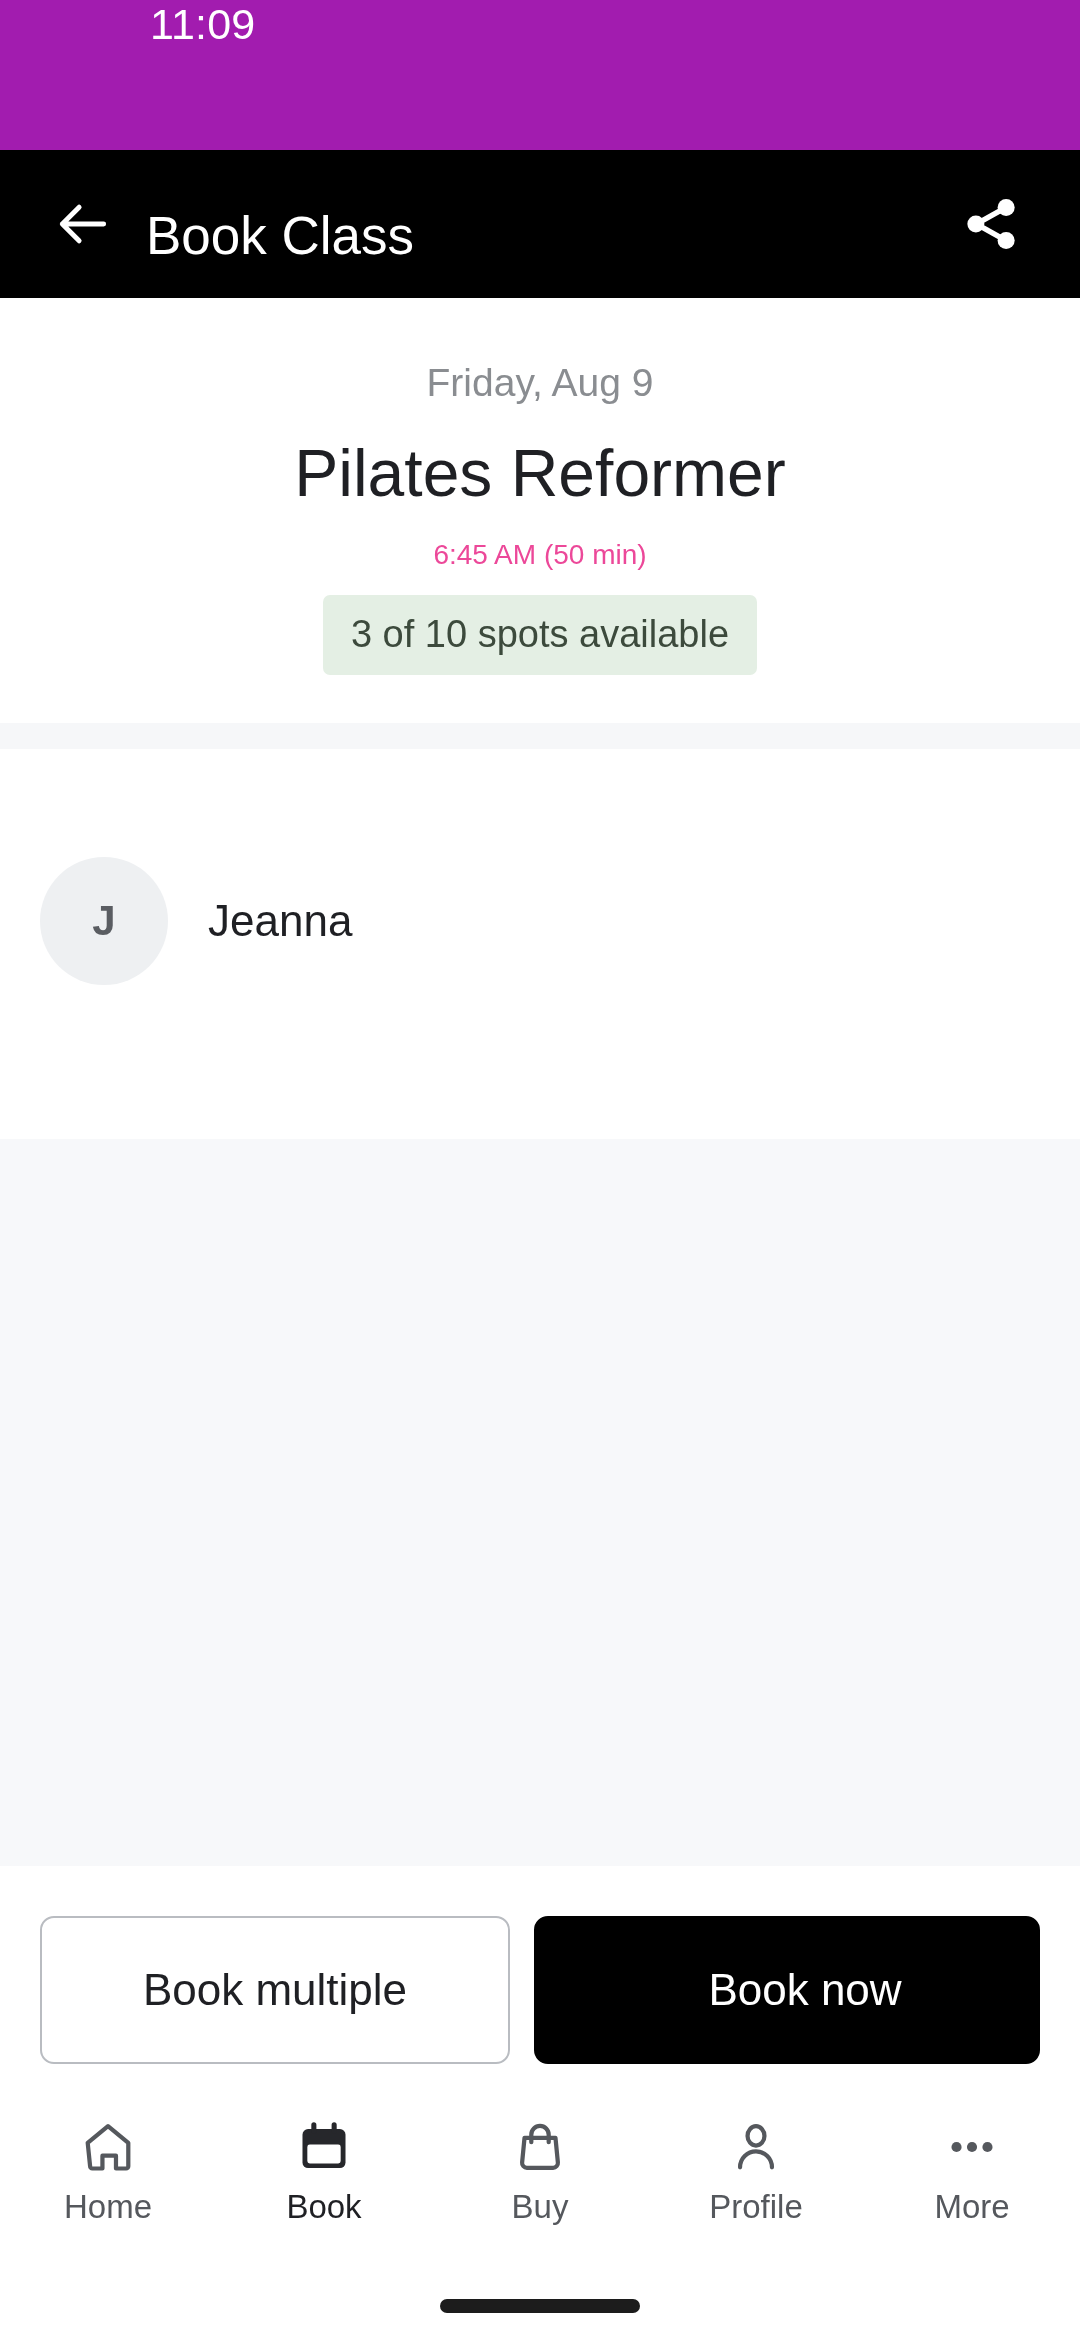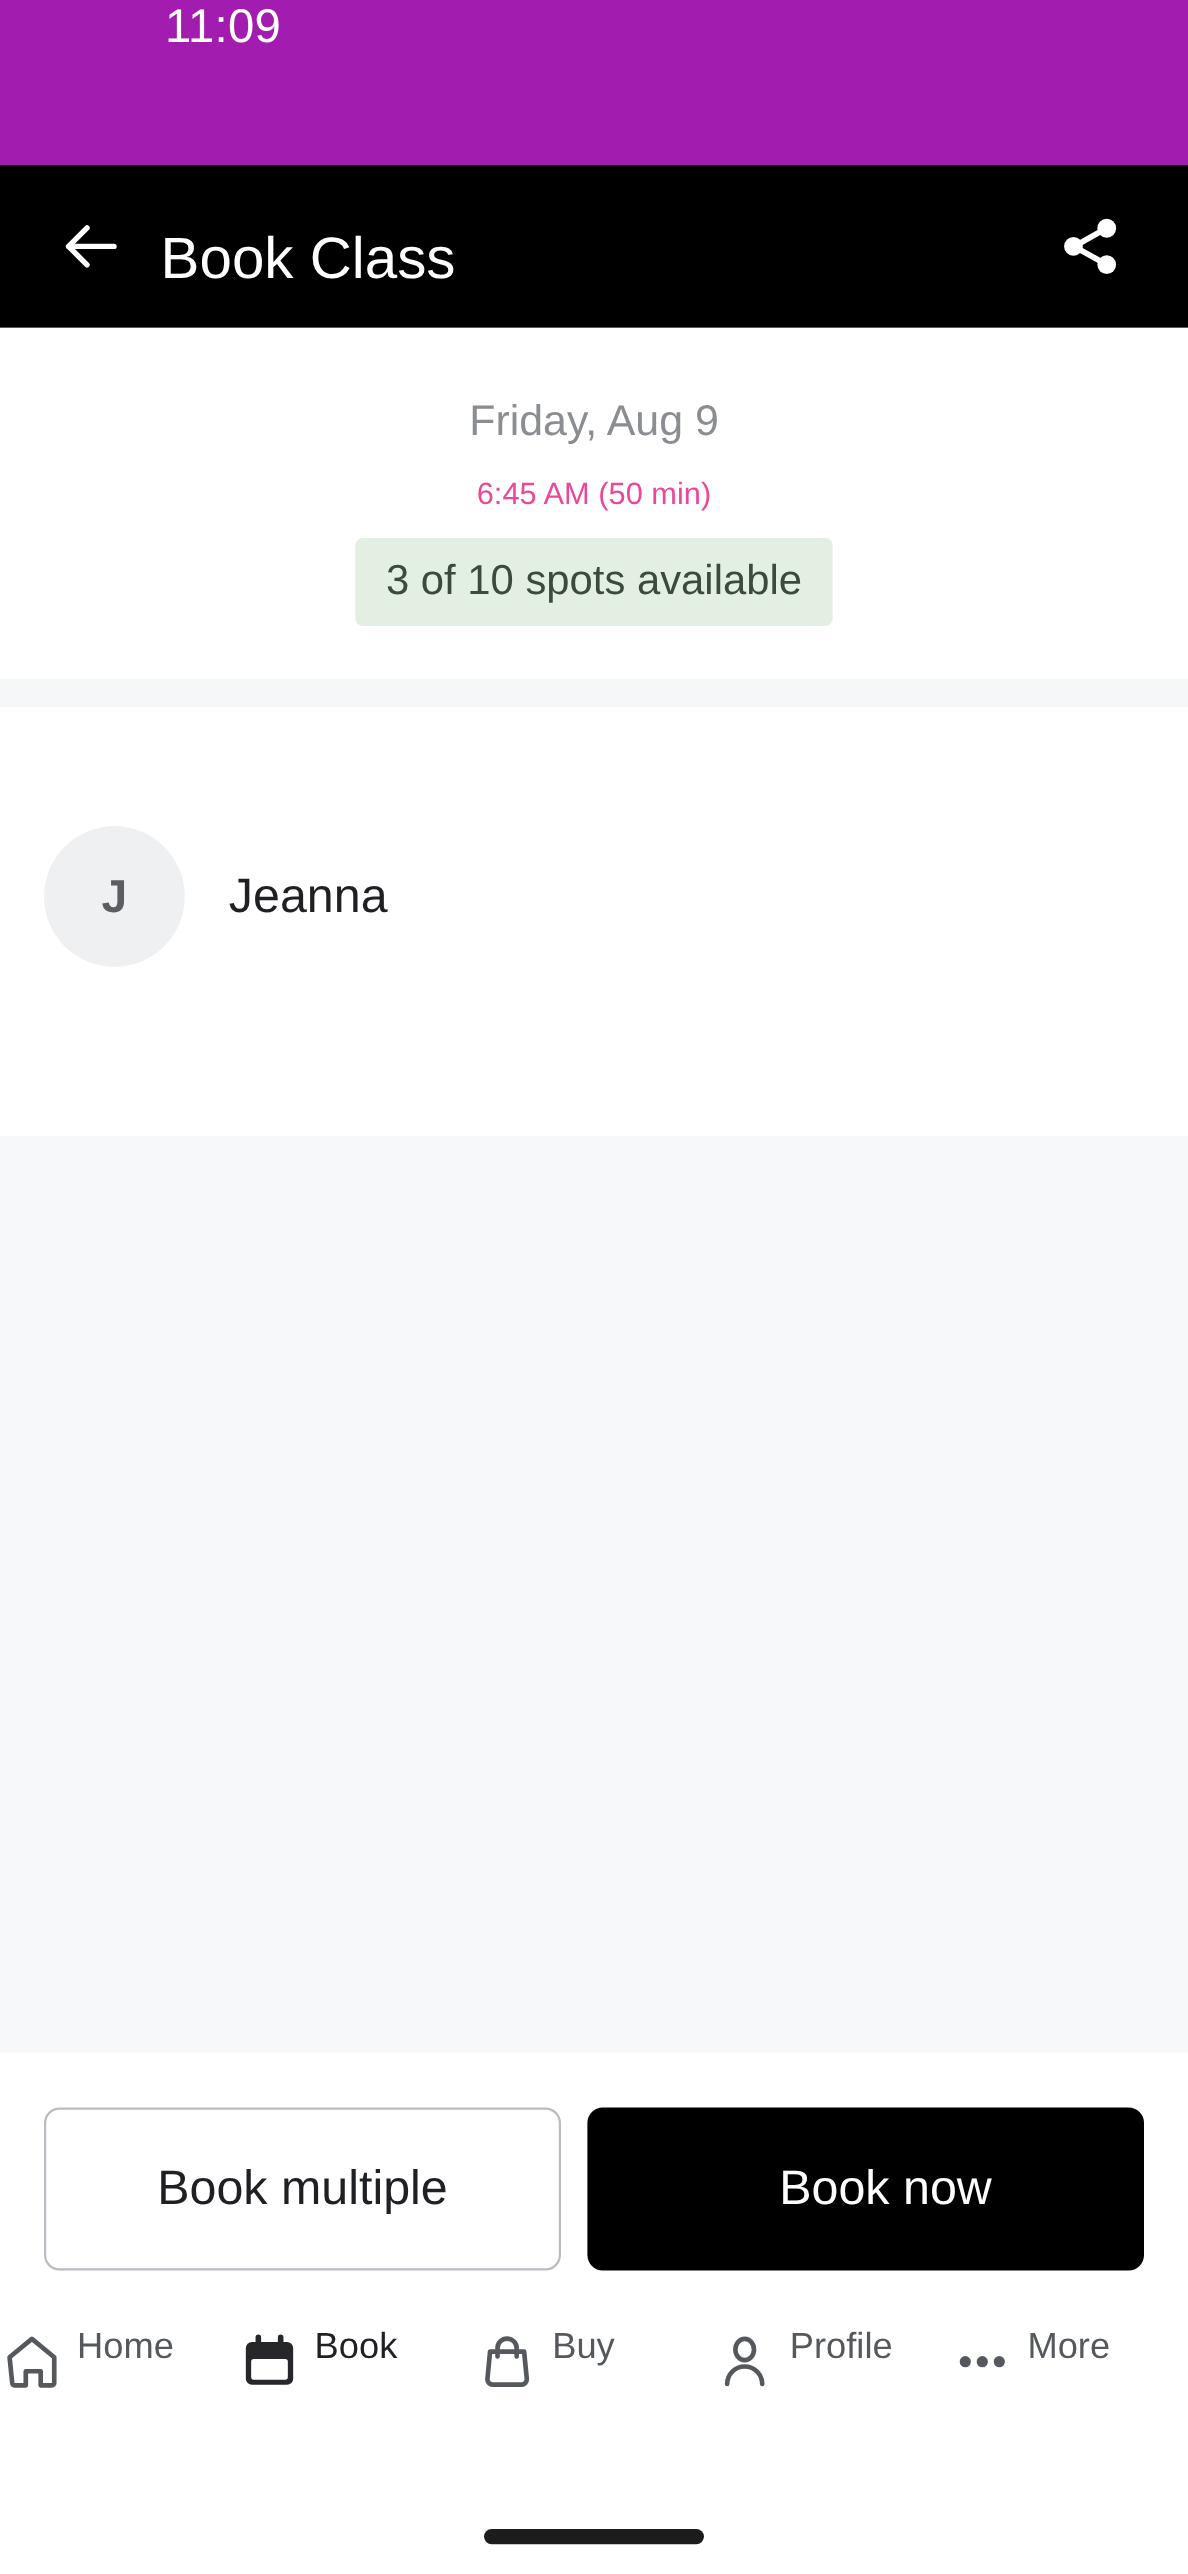--- a/index.html
+++ b/index.html
@@ -177,22 +177,22 @@
   .bottom-nav {
     background:#ffffff;
     height:170px;
     display:flex;
     align-items:flex-start;
     padding-top:14px;
     flex:0 0 auto;
   }
   .nav-item {
     flex:1 1 0;
-    display:flex; flex-direction:row;
-    align-items:flex-start; justify-content:flex-start;
+    display:flex; flex-direction:column;
+    align-items:center; justify-content:flex-start;
     cursor:pointer;
     gap:12px;
   }
   .nav-icon {
     height:62px;
     display:flex; align-items:center; justify-content:center;
   }
   .nav-label {
     font-size:33px;
     color:#55585d;
@@ -235,20 +235,21 @@
         <circle cx="17.5" cy="6" r="3.1" fill="#ffffff"></circle>
         <circle cx="17.5" cy="18" r="3.1" fill="#ffffff"></circle>
         <circle cx="6.5" cy="12" r="3.1" fill="#ffffff"></circle>
         <path d="M9.2 10.6L14.9 7.4M9.2 13.4L14.9 16.6" stroke="#ffffff" stroke-width="1.9" stroke-linecap="round"></path>
       </svg>
     </div>
   </div>
 
   <div class="class-header">
     <div class="class-date">Friday, Aug 9</div>
+    <div class="class-name">Pilates Reformer</div>
     <div class="class-time">6:45 AM (50 min)</div>
     <div class="spots-badge">3 of 10 spots available</div>
   </div>
 
   <div class="sep-band"></div>
 
   <div class="staff-section">
     <div class="staff-row">
       <div class="avatar">
         <span>J</span>

